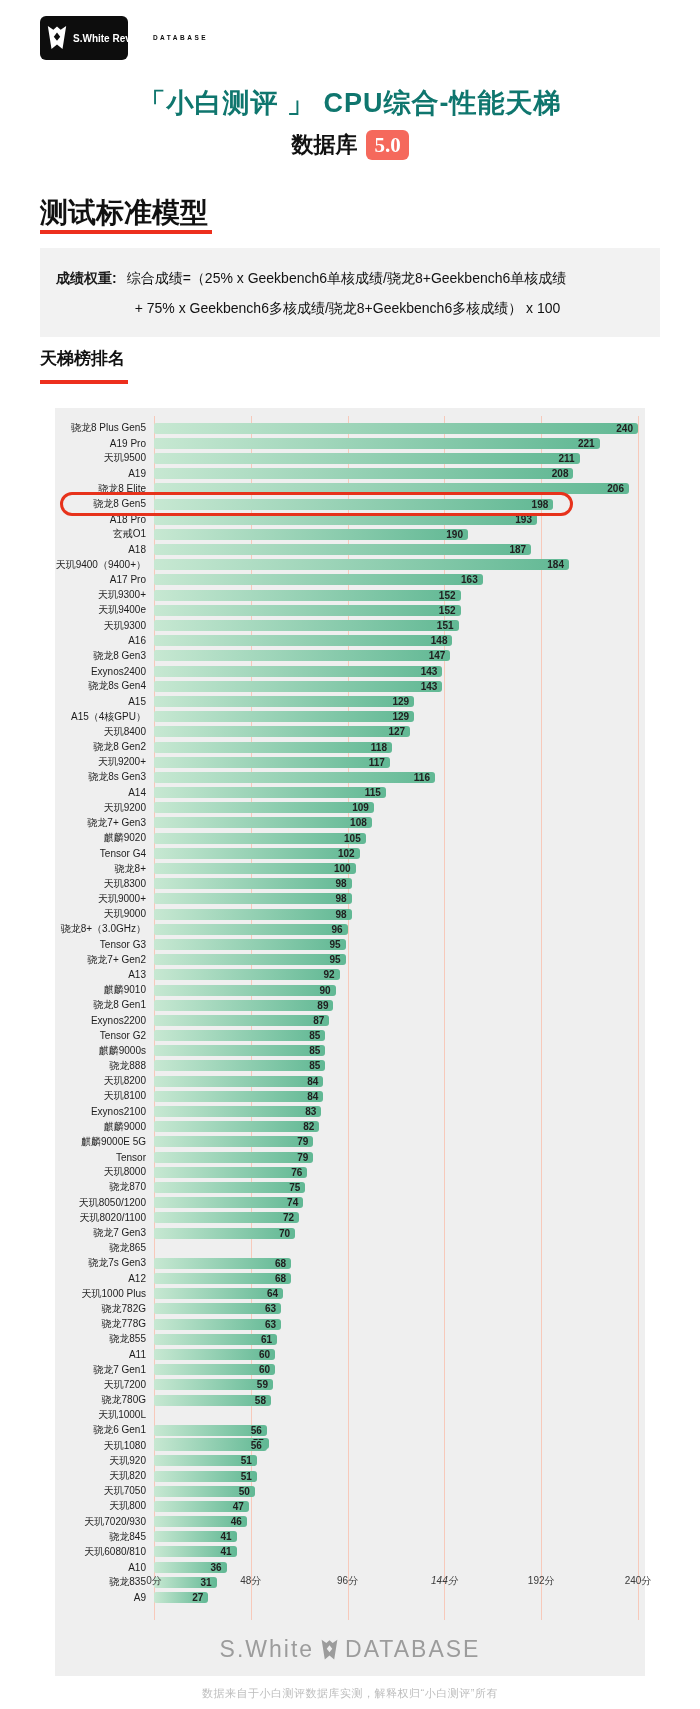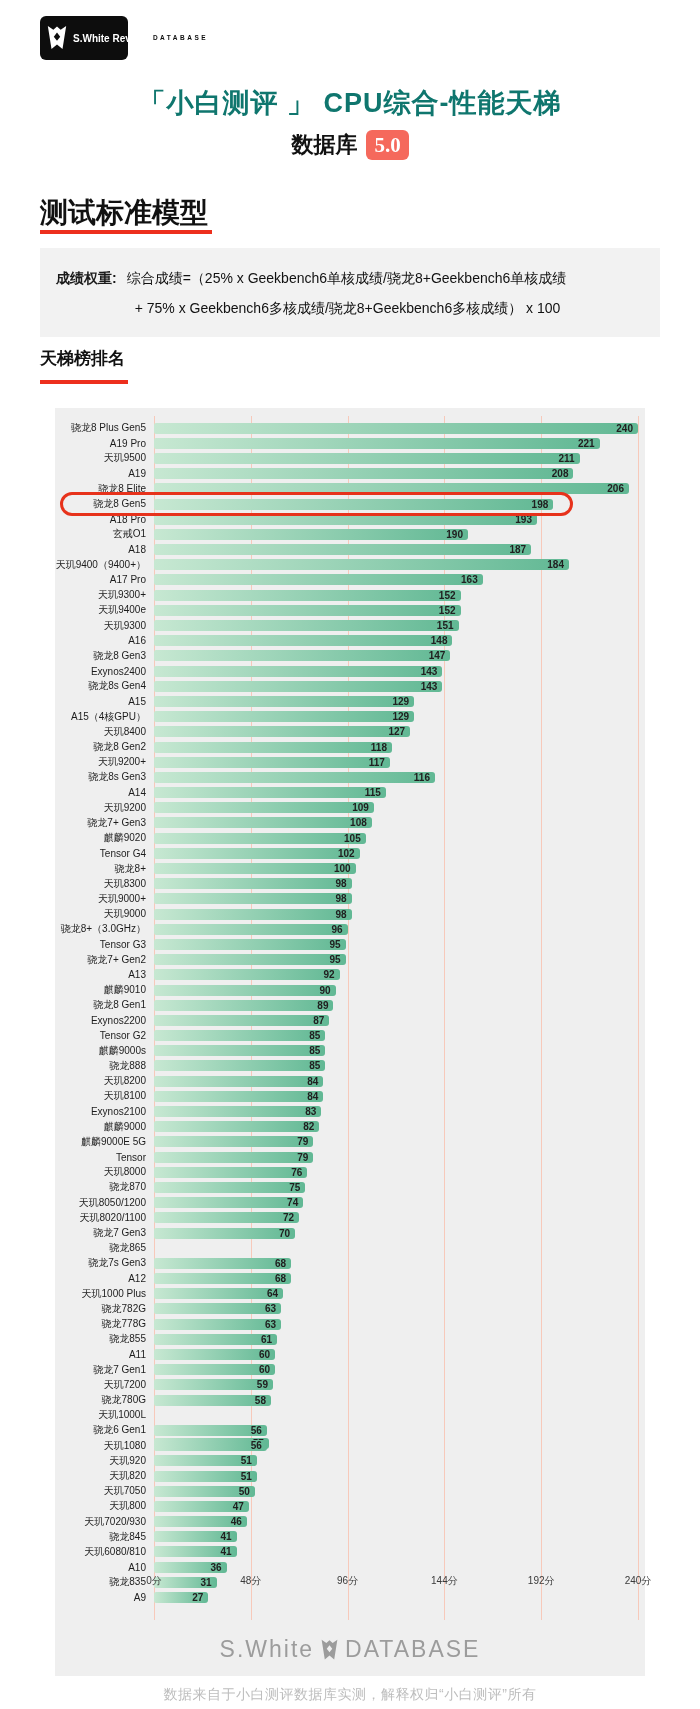--- a/index.html
+++ b/index.html
@@ -90,21 +90,21 @@
   
   .watermark {
     position:absolute; left:0; top:1228px; width:100%; z-index:2;
     display:flex; justify-content:center; align-items:center; gap:6px;
     color:#9c9c9c;
   }
   .watermark-word { font-size:23px; letter-spacing:2px; }
   .watermark-glyph { width:19px; height:22px; }
   .disclaimer {
     position:absolute; left:0; top:1686px; width:100%; text-align:center;
-    font-size:14px; color:#bdbdbd; letter-spacing:0.5px;
+    font-size:11px; color:#bdbdbd; letter-spacing:0.5px;
   }
 </style>
 </head>
 <body>
 
 <div class="logo">
   <svg class="logo-glyph" viewBox="0 0 24 28">
     <path fill="#ffffff" fill-rule="evenodd" d="M2 1 L8 5 L12 1.5 L16 5 L22 1 L18 26 L12 21 L6 26 Z M12 8 L15.5 12.5 L12 17 L8.5 12.5 Z"></path>
   </svg>
   <div class="logo-txt">
@@ -763,21 +763,21 @@
     </svg>
     <span class="watermark-word">DATABASE</span>
   </div>
 <div class="gridline" style="left: 99px;"></div>
     <span class="axis-tick-label" style="left: 99px;">0分</span>
     <div class="gridline" style="left: 195.8px;"></div>
     <span class="axis-tick-label" style="left: 195.8px;">48分</span>
     <div class="gridline" style="left: 292.6px;"></div>
     <span class="axis-tick-label" style="left: 292.6px;">96分</span>
     <div class="gridline" style="left: 389.4px;"></div>
-    <span class="axis-tick-label" style="left: 389.4px;">144分</span>
+    <span class="axis-tick-label" style="left: 389.4px; font-style: italic;">144分</span>
     <div class="gridline" style="left: 486.2px;"></div>
     <span class="axis-tick-label" style="left: 486.2px;">192分</span>
     <div class="gridline" style="left: 583px;"></div>
     <span class="axis-tick-label" style="left: 583px;">240分</span>
     <div class="highlight-circle" style="top: 84.1px; left: 5px; width: 513.3px; height: 24px;"></div>
   </div>
 
 <div class="disclaimer">数据来自于小白测评数据库实测，解释权归“小白测评”所有</div>
 
 </body></html>

